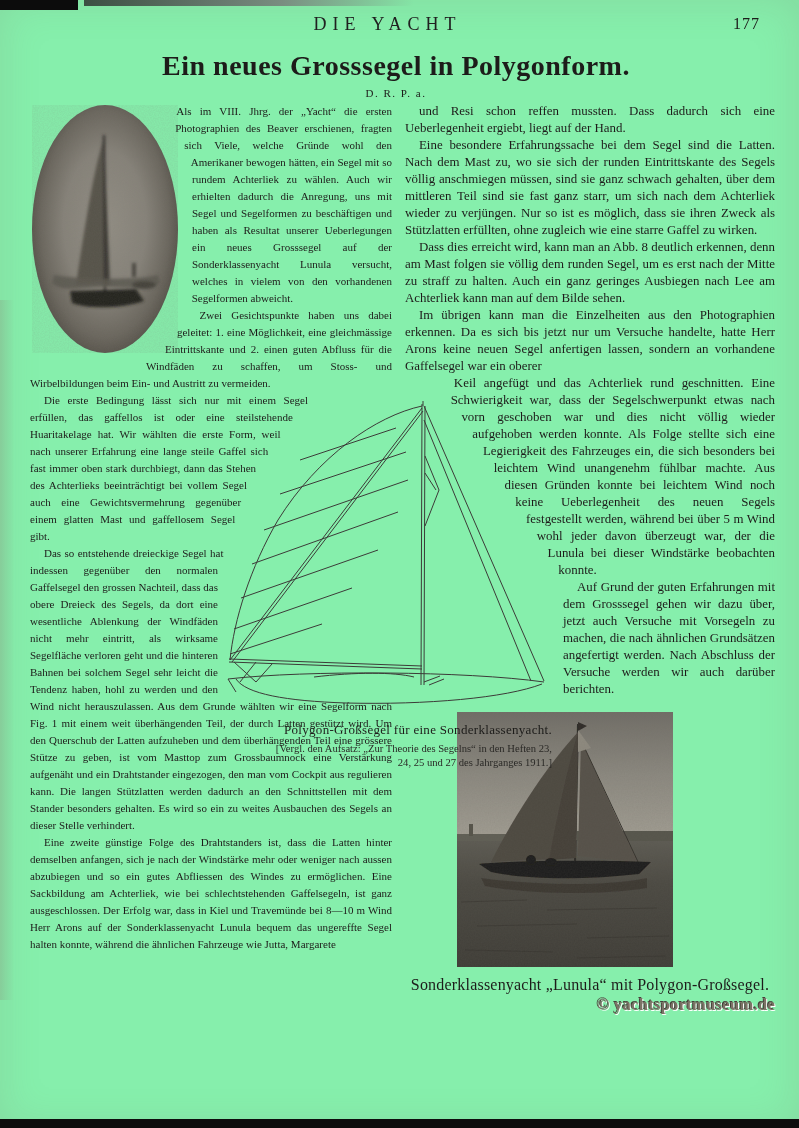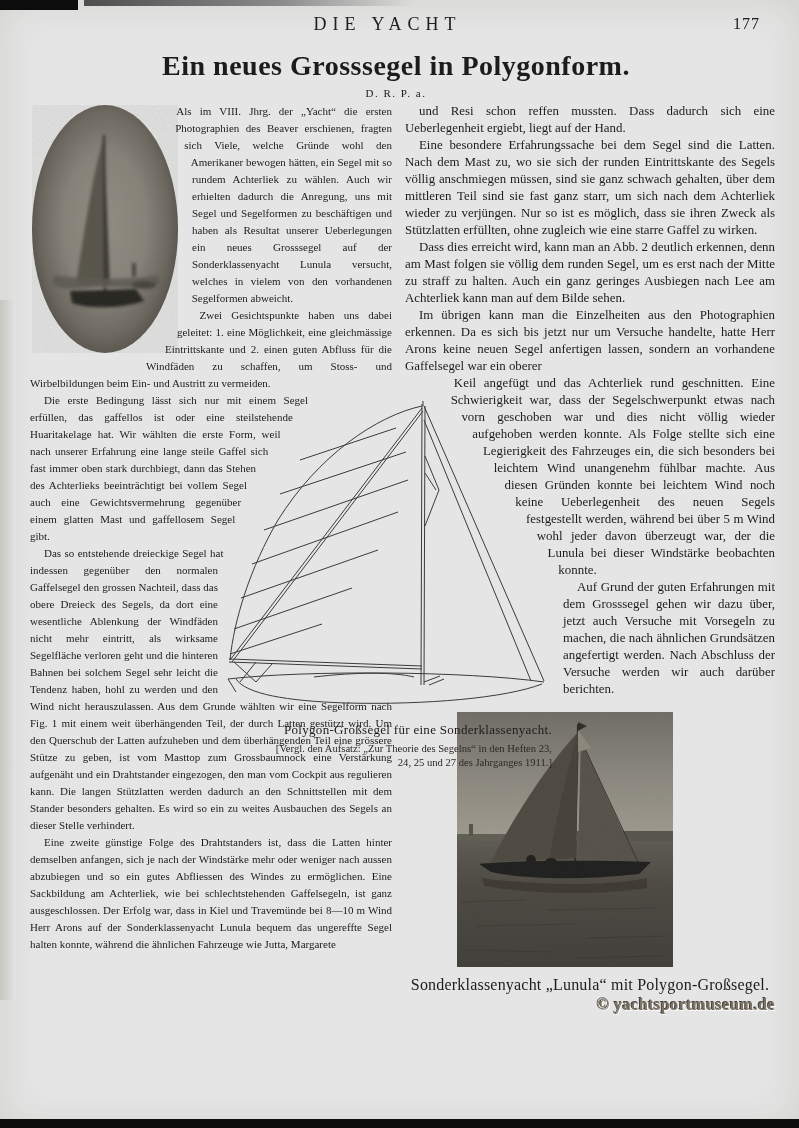--- a/index.html
+++ b/index.html
@@ -1,18 +1,18 @@
 <!DOCTYPE html>
 <html><head>
 <meta charset="utf-8">
 <style>
   html,body{margin:0;padding:0;}
   .page{
     position:relative; width:799px; height:1128px; overflow:hidden;
-    background:#e5e5e5;
+    background:#86efac;
     font-family:"Liberation Serif","DejaVu Serif",serif;
     color:#1d1c1a;
     box-shadow: inset 0 0 40px rgba(120,115,100,0.18);
   }
   
   .edge-bar-topleft{position:absolute;left:0;top:0;width:78px;height:10px;background:#0c0c0c;}
   .edge-smear-top{position:absolute;left:84px;top:0;width:330px;height:6px;background:linear-gradient(90deg,#2a2a2a,#777 60%,rgba(160,160,150,0));opacity:.8;}
   .edge-bar-bottom{position:absolute;left:0;bottom:0;width:799px;height:9px;background:#0d0d0d;}
   .edge-smear-left{position:absolute;left:0;top:300px;width:14px;height:700px;background:linear-gradient(90deg,rgba(140,135,120,.25),rgba(140,135,120,0));}
 
@@ -121,21 +121,21 @@
       <div class="diagram-spacer-left"></div>
 
       <p>Die erste Bedingung lässt sich nur mit einem Segel erfüllen, das gaffellos ist oder eine steilstehende Huaritakelage hat. Wir wählten die erste Form, weil nach unserer Erfahrung eine lange steile Gaffel sich fast immer oben stark durchbiegt, dann das Stehen des Achterlieks beeinträchtigt bei vollem Segel auch eine Gewichtsvermehrung gegenüber einem glatten Mast und gaffellosem Segel gibt.</p>
       <p>Das so entstehende dreieckige Segel hat indessen gegenüber den normalen Gaffelsegel den grossen Nachteil, dass das obere Dreieck des Segels, da dort eine wesentliche Ablenkung der Windfäden nicht mehr eintritt, als wirksame Segelfläche verloren geht und die hinteren Bahnen bei solchem Segel sehr leicht die Tendenz haben, hohl zu werden und den Wind nicht herauszulassen. Aus dem Grunde wählten wir eine Segelform nach Fig. 1 mit einem weit überhängenden Teil, der durch Latten gestützt wird. Um den Querschub der Latten aufzuheben und dem überhängenden Teil eine grössere Stütze zu geben, ist vom Masttop zum Grossbaumnock eine Verstärkung aufgenäht und ein Drahtstander eingezogen, den man vom Cockpit aus regulieren kann. Die langen Stützlatten werden dadurch an den Schnittstellen mit dem Stander besonders gehalten. Es wird so ein zu weites Ausbauchen des Segels an dieser Stelle verhindert.</p>
       <p>Eine zweite günstige Folge des Drahtstanders ist, dass die Latten hinter demselben anfangen, sich je nach der Windstärke mehr oder weniger nach aussen abzubiegen und so ein gutes Abfliessen des Windes zu ermöglichen. Eine Sackbildung am Achterliek, wie bei schlechtstehenden Gaffelsegeln, ist ganz ausgeschlossen. Der Erfolg war, dass in Kiel und Travemünde bei 8—10 m Wind Herr Arons auf der Sonderklassenyacht Lunula bequem das ungereffte Segel halten konnte, während die ähnlichen Fahrzeuge wie Jutta, Margarete</p>
     </div>
 
     <div class="col col-right">
       <p>und Resi schon reffen mussten. Dass dadurch sich eine Ueberlegenheit ergiebt, liegt auf der Hand.</p>
       <p>Eine besondere Erfahrungssache bei dem Segel sind die Latten. Nach dem Mast zu, wo sie sich der runden Eintrittskante des Segels völlig anschmiegen müssen, sind sie ganz schwach gehalten, über dem mittleren Teil sind sie fast ganz starr, um sich nach dem Achterliek wieder zu verjüngen. Nur so ist es möglich, dass sie ihren Zweck als Stützlatten erfüllten, ohne zugleich wie eine starre Gaffel zu wirken.</p>
-      <p>Dass dies erreicht wird, kann man an Abb. 2 deutlich erkennen, denn am Mast folgen sie völlig dem runden Segel, um es erst nach der Mitte zu straff zu halten. Auch ein ganz geringes Ausbiegen nach Lee am Achterliek kann man auf dem Bilde sehen.</p>
+      <p>Dass dies erreicht wird, kann man an Abb. 8 deutlich erkennen, denn am Mast folgen sie völlig dem runden Segel, um es erst nach der Mitte zu straff zu halten. Auch ein ganz geringes Ausbiegen nach Lee am Achterliek kann man auf dem Bilde sehen.</p>
       <p>Im übrigen kann man die Einzelheiten aus den Photographien erkennen. Da es sich bis jetzt nur um Versuche handelte, hatte Herr Arons keine neuen Segel anfertigen lassen, sondern an vorhandene Gaffelsegel war ein oberer</p>
 
       <div class="diagram-spacer-right"></div>
 
       <p>Keil angefügt und das Achterliek rund geschnitten. Eine Schwierigkeit war, dass der Segelschwerpunkt etwas nach vorn geschoben war und dies nicht völlig wieder aufgehoben werden konnte. Als Folge stellte sich eine Legierigkeit des Fahrzeuges ein, die sich besonders bei leichtem Wind unangenehm fühlbar machte. Aus diesen Gründen konnte bei leichtem Wind noch keine Ueberlegenheit des neuen Segels festgestellt werden, während bei über 5 m Wind wohl jeder davon überzeugt war, der die Lunula bei dieser Windstärke beobachten konnte.</p>
       <p>Auf Grund der guten Erfahrungen mit dem Grosssegel gehen wir dazu über, jetzt auch Versuche mit Vorsegeln zu machen, die nach ähnlichen Grundsätzen angefertigt werden. Nach Abschluss der Versuche werden wir auch darüber berichten.</p>
 
       <div class="photo-block">
         <svg width="216" height="255" viewBox="0 0 216 255">
           <defs>

